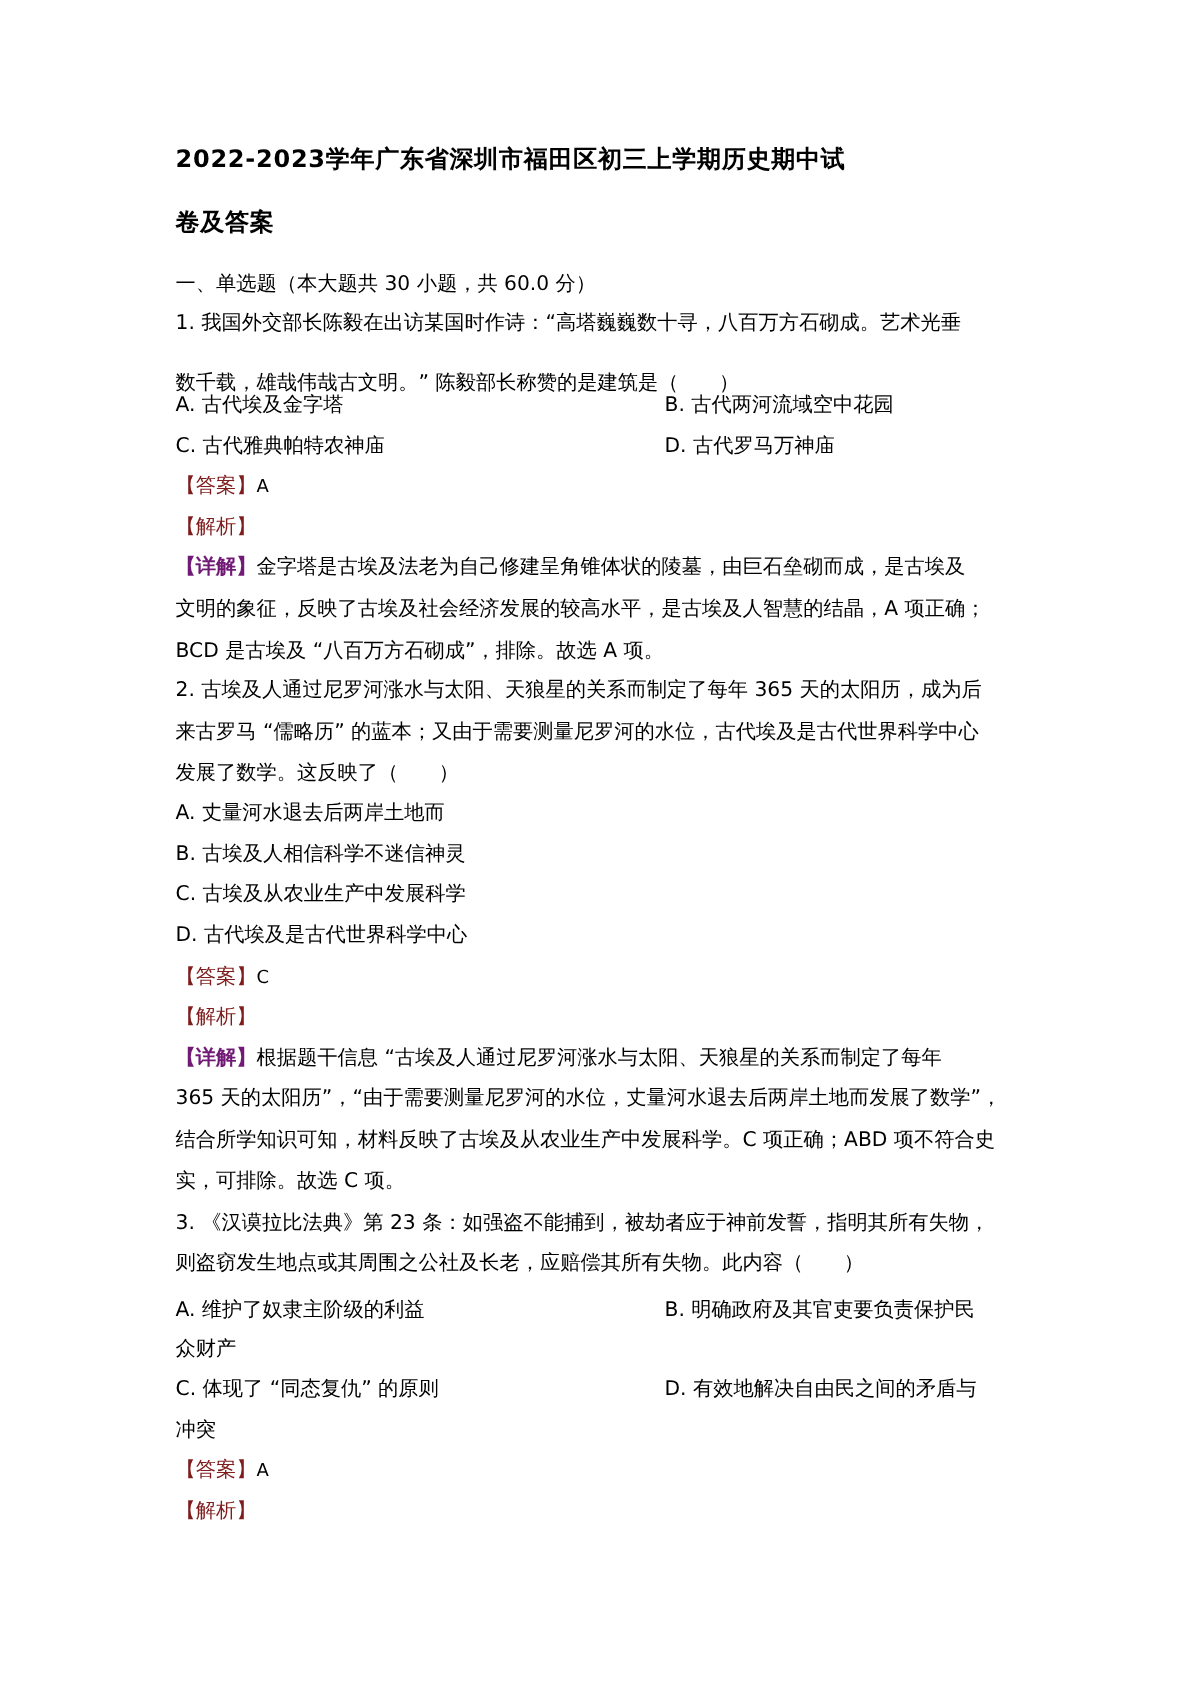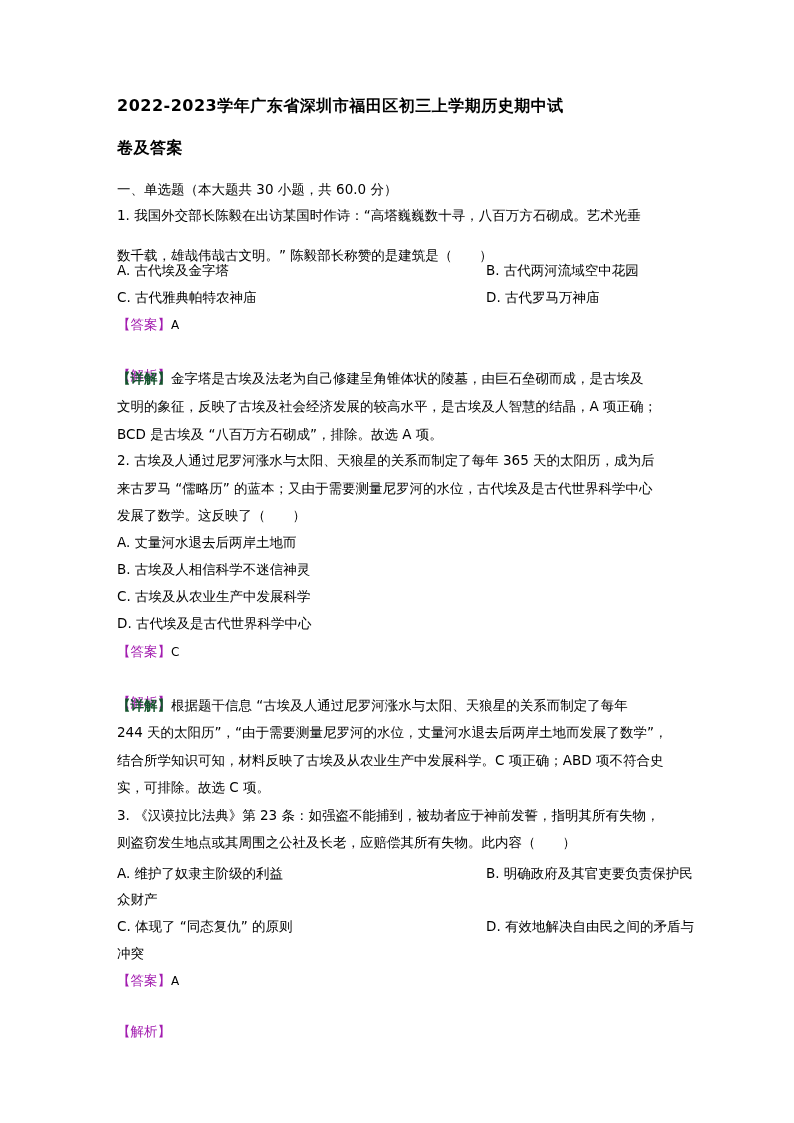--- a/index.html
+++ b/index.html
@@ -1,23 +1,23 @@
 <!DOCTYPE html>
 <html><head>
 <meta charset="utf-8">
 <style>
   html, body { margin: 0; padding: 0; background: #ffffff; }
   body { width: 794px; height: 1123px; position: relative; overflow: hidden;
          font-family: "DejaVu Sans", "Liberation Sans", sans-serif; color: #000; }
   .page { position: absolute; left: 117px; top: 0; width: 560px; }
   .title { position: absolute; left: 0; font-size: 16px; font-weight: bold; letter-spacing: 0.5px; white-space: nowrap; }
   .line { position: absolute; left: 0; font-size: 13.5px; white-space: nowrap; line-height: 18px; }
-  .opt-right { left: 326px; margin-left: 43px; }
-  .tag { color: #a21caf; margin-top: 24px; }
-  .tag-dark { color: #14532d; font-weight: bold; }
+  .opt-right { left: 326px; }
+  .tag { color: #7f1d1d; }
+  .tag-dark { color: #701a75; font-weight: bold; }
   .ans { font-size: 12px; }
 </style>
 </head>
 <body>
 
 <div class="page">
   <div class="title" style="top:96px">2022-2023学年广东省深圳市福田区初三上学期历史期中试</div>
   <div class="title" style="top:138px">卷及答案</div>
   <div class="line" style="top:180px">一、单选题（本大题共 30 小题，共 60.0 分）</div>
 
@@ -36,21 +36,21 @@
   <div class="line" style="top:451px">2. 古埃及人通过尼罗河涨水与太阳、天狼星的关系而制定了每年 365 天的太阳历，成为后</div>
   <div class="line" style="top:479px">来古罗马 “儒略历” 的蓝本；又由于需要测量尼罗河的水位，古代埃及是古代世界科学中心</div>
   <div class="line" style="top:506px">发展了数学。这反映了（　　）</div>
   <div class="line" style="top:533px">A. 丈量河水退去后两岸土地而</div>
   <div class="line" style="top:560px">B. 古埃及人相信科学不迷信神灵</div>
   <div class="line" style="top:587px">C. 古埃及从农业生产中发展科学</div>
   <div class="line" style="top:614px">D. 古代埃及是古代世界科学中心</div>
   <div class="line" style="top:642px"><span class="tag">【答案】</span><span class="ans">C</span></div>
   <div class="line tag" style="top:669px">【解析】</div>
   <div class="line" style="top:696px"><span class="tag-dark">【详解】</span><span>根据题干信息 “古埃及人通过尼罗河涨水与太阳、天狼星的关系而制定了每年</span></div>
-  <div class="line" style="top:723px">244 天的太阳历”，“由于需要测量尼罗河的水位，丈量河水退去后两岸土地而发展了数学”，</div>
+  <div class="line" style="top:723px">365 天的太阳历”，“由于需要测量尼罗河的水位，丈量河水退去后两岸土地而发展了数学”，</div>
   <div class="line" style="top:751px">结合所学知识可知，材料反映了古埃及从农业生产中发展科学。C 项正确；ABD 项不符合史</div>
   <div class="line" style="top:778px">实，可排除。故选 C 项。</div>
 
   <div class="line" style="top:806px">3. 《汉谟拉比法典》第 23 条：如强盗不能捕到，被劫者应于神前发誓，指明其所有失物，</div>
   <div class="line" style="top:833px">则盗窃发生地点或其周围之公社及长老，应赔偿其所有失物。此内容（　　）</div>
   <div class="line" style="top:864px">A. 维护了奴隶主阶级的利益</div>
   <div class="line opt-right" style="top:864px">B. 明确政府及其官吏要负责保护民</div>
   <div class="line" style="top:890px">众财产</div>
   <div class="line" style="top:917px">C. 体现了 “同态复仇” 的原则</div>
   <div class="line opt-right" style="top:917px">D. 有效地解决自由民之间的矛盾与</div>

